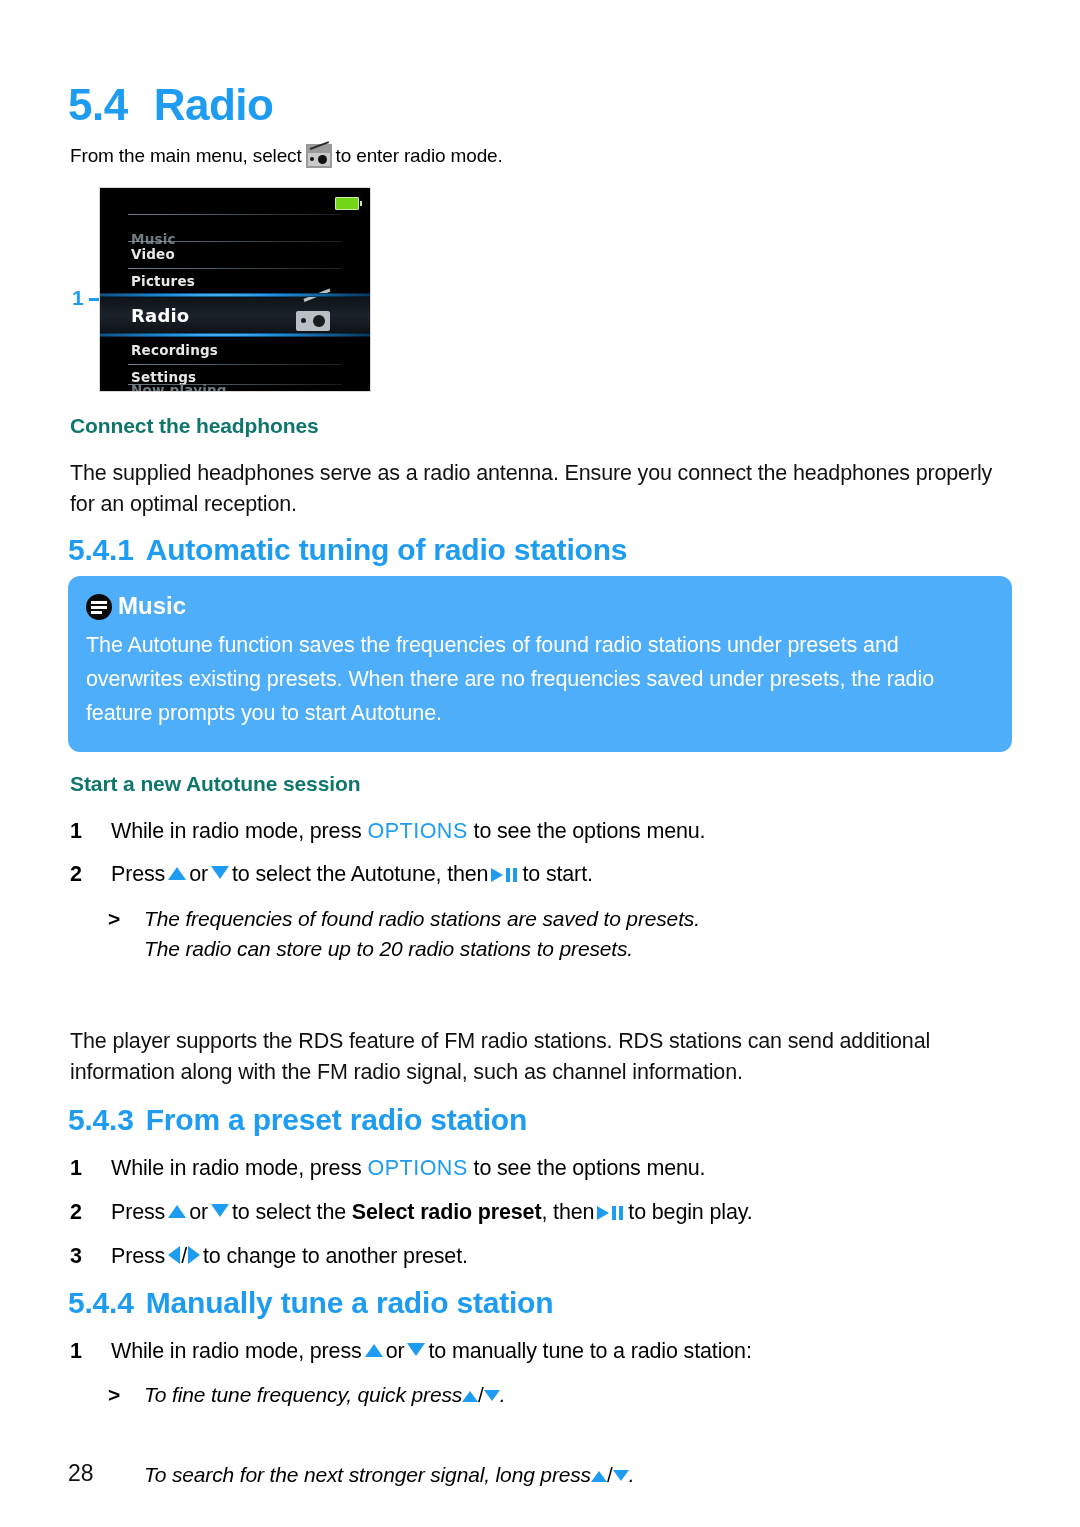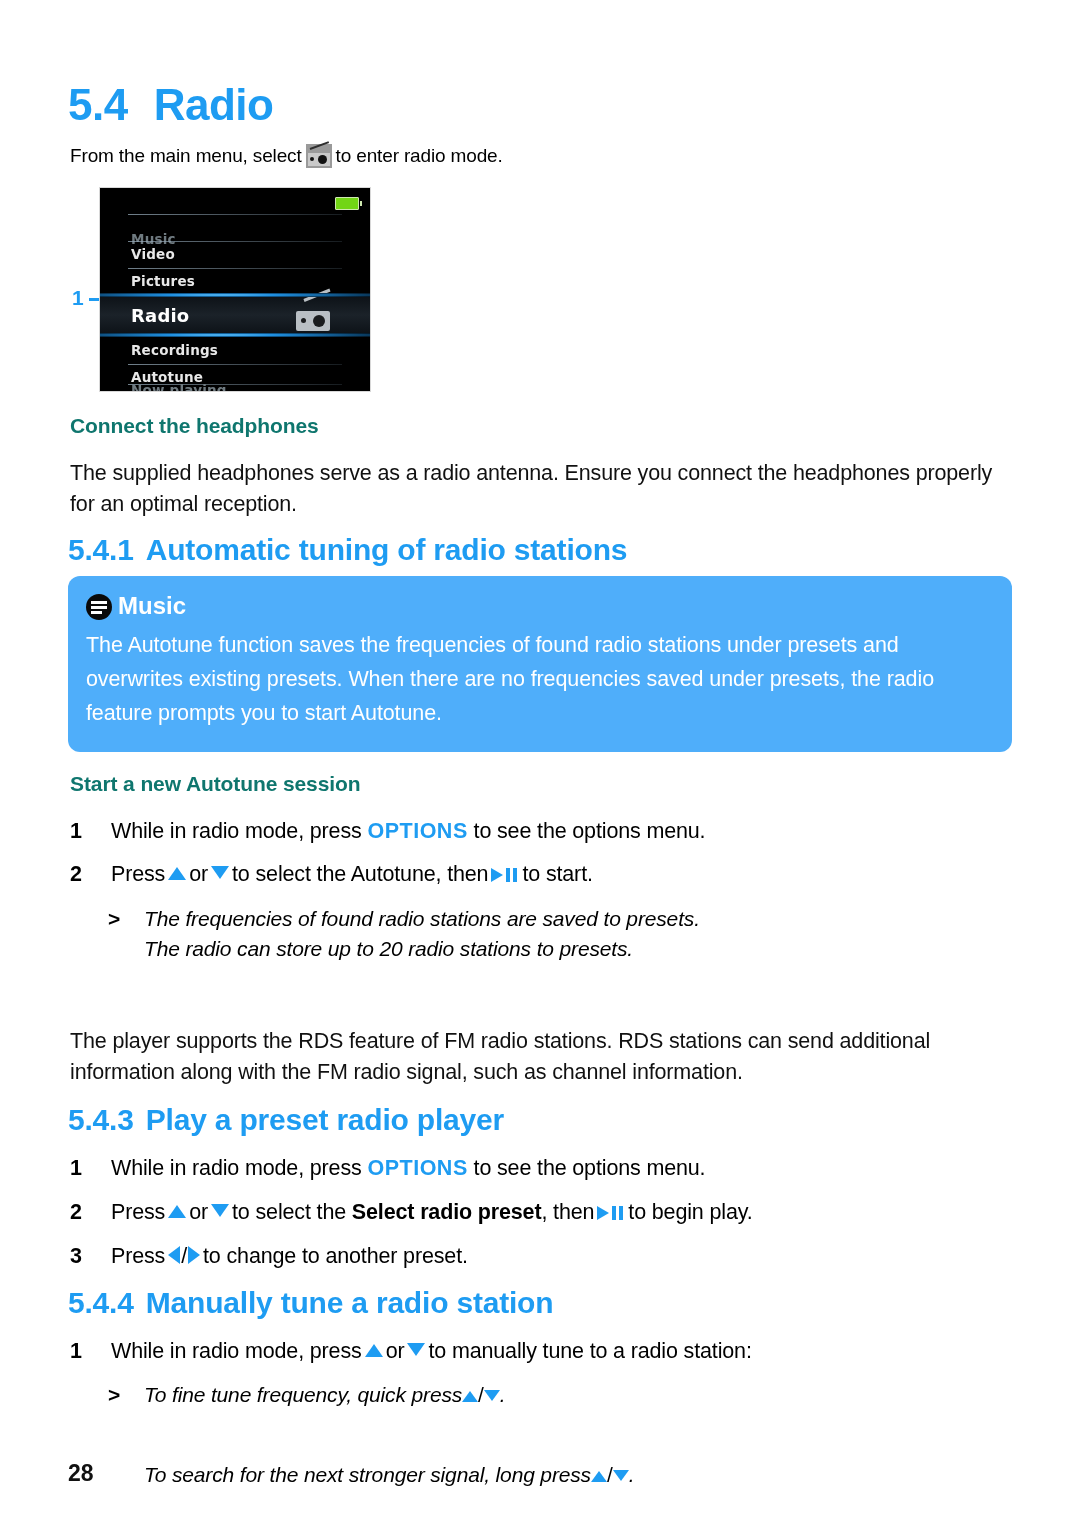--- a/index.html
+++ b/index.html
@@ -337,21 +337,21 @@
     top: 0;
     font-weight: 700;
     font-style: normal;
   }
   .subnote .stxt {
     display: block;
     margin-left: 36px;
   }
 
   
-  .opt { color: #1E9CF2; letter-spacing: 0.5px; font-weight: bold; }
+  .opt { color: #1E9CF2; letter-spacing: 0.5px; }
   .bld { font-weight: 700; }
 
   .tri {
     display: inline-block;
     width: 0; height: 0;
     vertical-align: 1px;
   }
   .tri.up {
     border-left: 9px solid transparent;
     border-right: 9px solid transparent;
@@ -423,21 +423,21 @@
     border-top: 11px solid #1E9CF2;
     vertical-align: 1px;
   }
 
   
   .page-num {
     position: absolute;
     left: 68px;
     top: 1452px;
     font-size: 23px;
-    font-weight: 700;
+    font-weight: 400;
     color: #111111;
   }
 </style>
 </head>
 <body>
 
 <div class="page">
 
   <div class="h1">
     <span class="num">5.4</span><span>Radio</span>
@@ -479,21 +479,21 @@
     </div>
     <div class="dev-hl-edge" style="top:105px;"></div>
     <div class="dev-hl-edge" style="top:145px;"></div>
 
     <div class="dev-row" style="top:150px;">
       <span class="lbl">Recordings</span>
     </div>
 
     <div class="dev-sep" style="top:176px;"></div>
     <div class="dev-row" style="top:177px;">
-      <span class="lbl">Autotune</span>
+      <span class="lbl">Settings</span>
     </div>
 
     <div class="dev-sep" style="top:196px;"></div>
     <div class="dev-row dim" style="top:190px;">
       <span class="lbl">Now playing</span>
     </div>
   </div>
 
   <div class="h3" style="top:406px;">Connect the headphones</div>
   <div class="para" style="top:450px; width:925px;">The supplied headphones serve as a radio antenna. Ensure you connect the headphones properly for an optimal reception.</div>
@@ -541,21 +541,21 @@
   </div>
   <div class="subnote" style="top:926px;">
     <span class="stxt" style="font-weight:400;">
       <span>The radio can store up to 20 radio stations to presets.</span>
     </span>
   </div>
 
   <div class="para" style="top:1018px; width:940px;">The player supports the RDS feature of FM radio stations. RDS stations can send additional information along with the FM radio signal, such as channel information.</div>
 
   <div class="h2" style="top:1095px;">
-    <span class="num">5.4.3</span><span>Play a preset radio player</span>
+    <span class="num">5.4.3</span><span>From a preset radio station</span>
   </div>
 
   <div class="step" style="top:1145px;">
     <span class="n">1</span>
     <span class="txt">
       <span>While in radio mode, press</span>
       <span class="opt">OPTIONS</span>
       <span>to see the options menu.</span>
     </span>
   </div>

